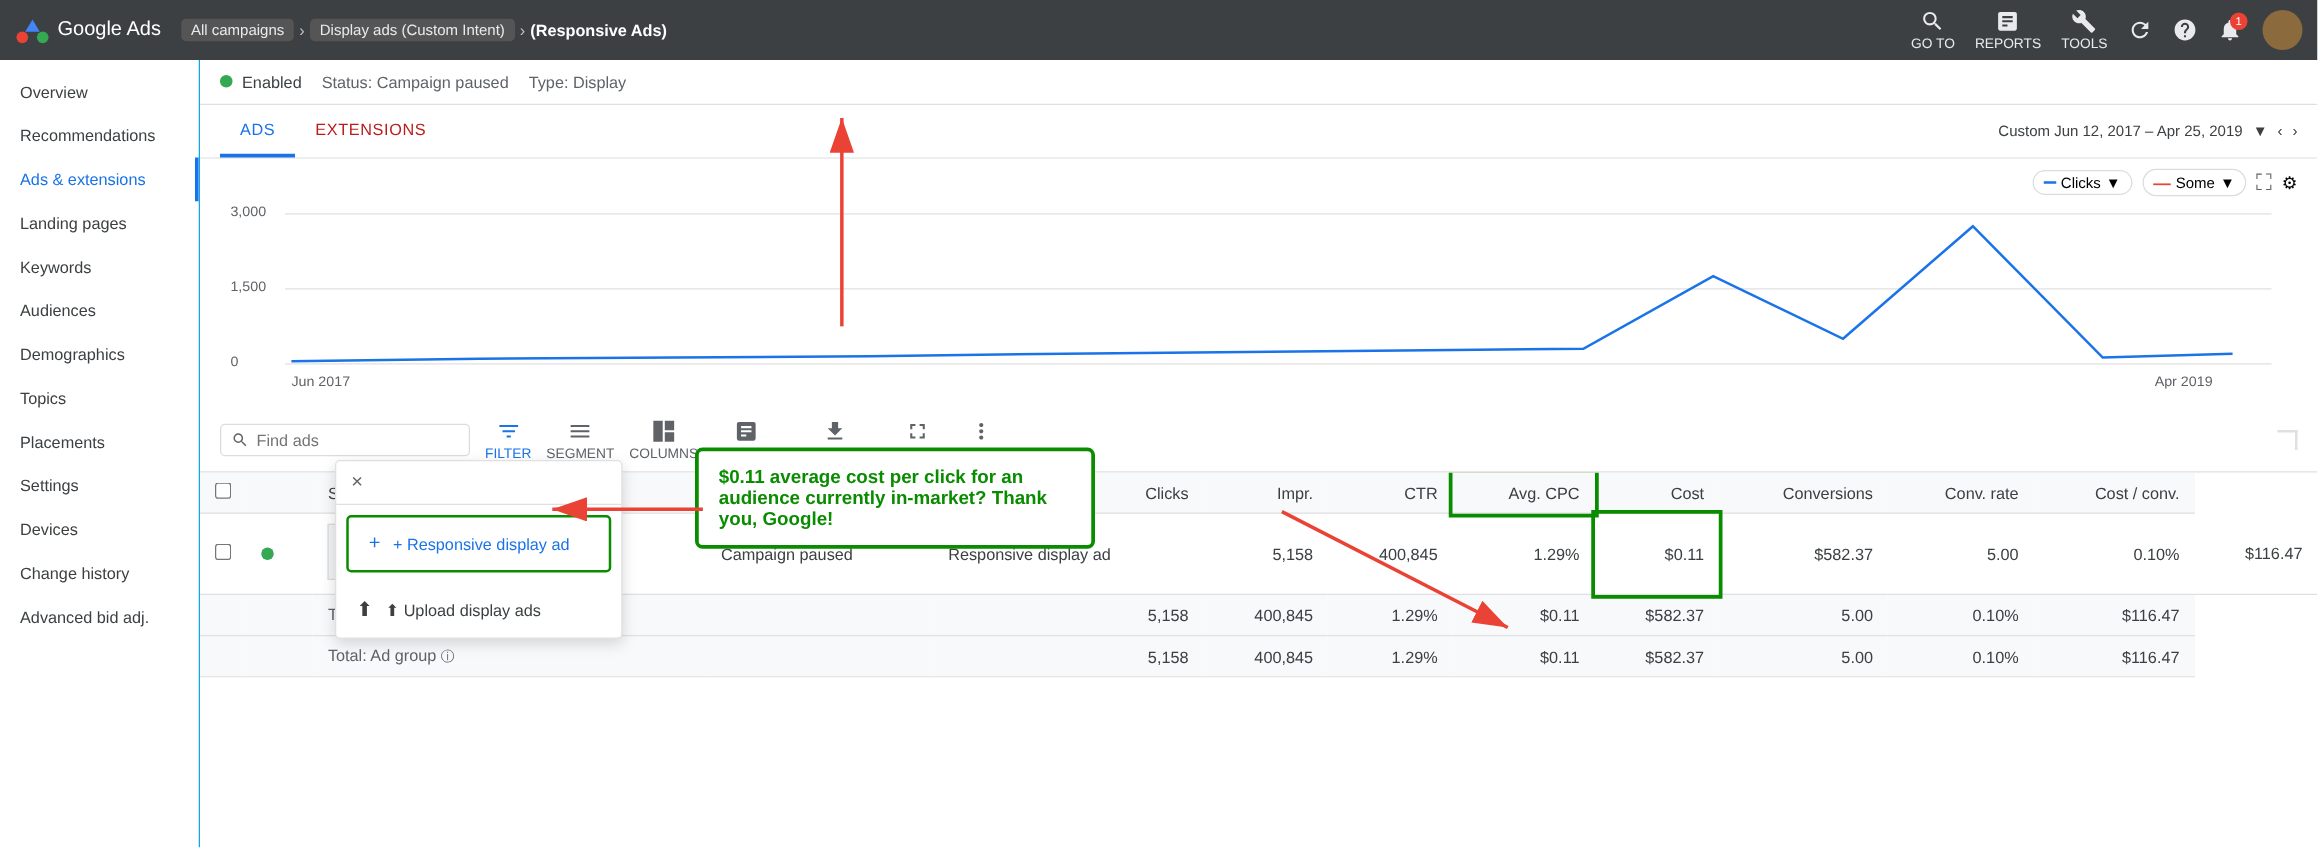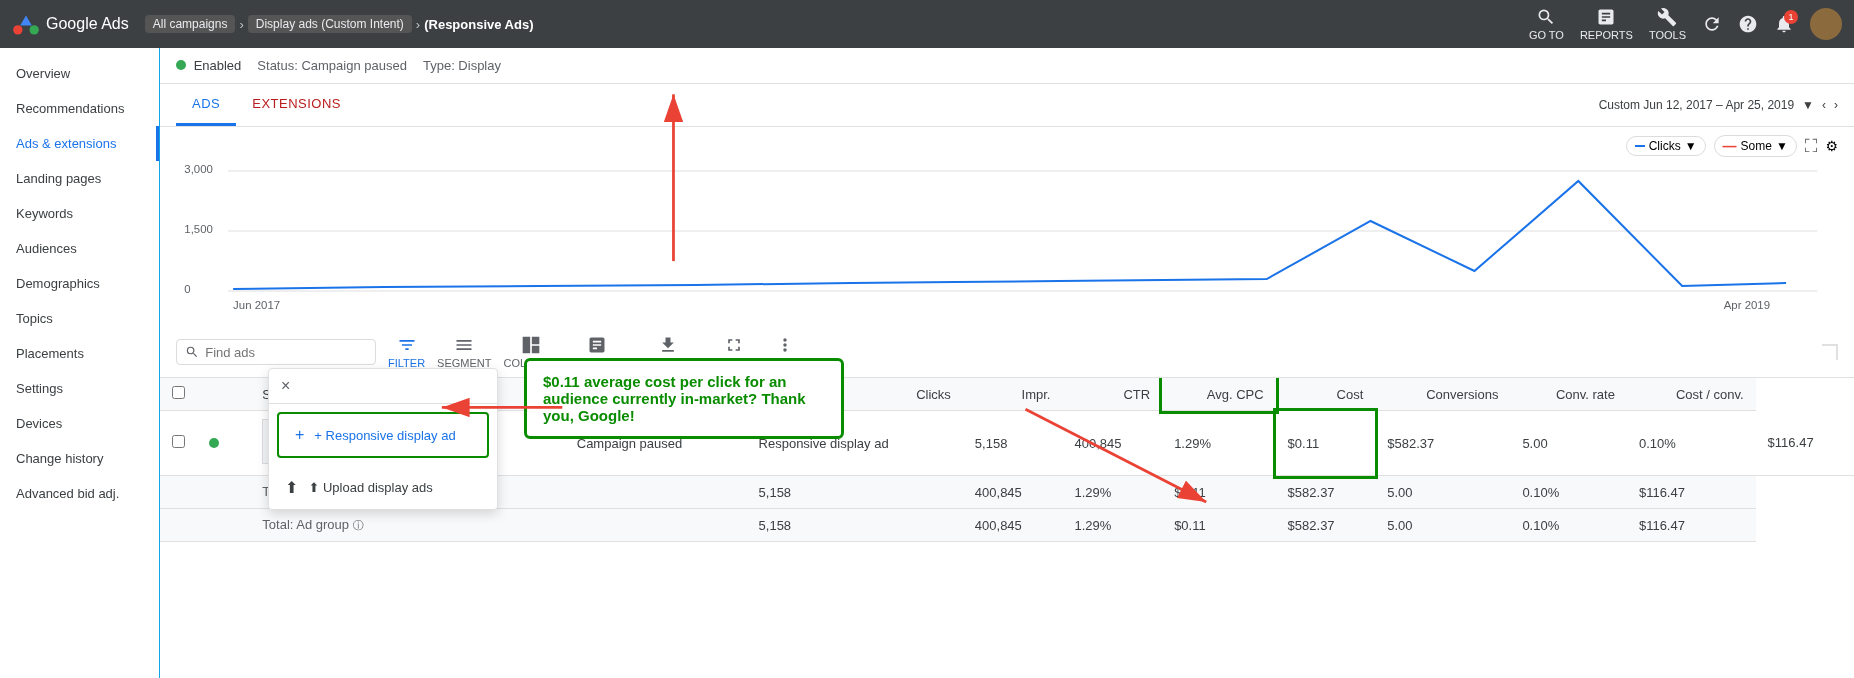--- a/index.html
+++ b/index.html
@@ -139,20 +139,21 @@
       padding: 8px 12px;
       text-align: right;
       font-weight: 500;
       color: #3c4043;
       white-space: nowrap;
     }
     th:first-child, th:nth-child(2), th:nth-child(3) { text-align: left; }
     td {
       padding: 8px 12px;
       border-bottom: 1px solid #e0e0e0;
+      text-align: right;
       color: #3c4043;
     }
     td:first-child, td:nth-child(2), td:nth-child(3) { text-align: left; }
 
     
     .popup-menu {
       position: absolute;
       left: 108px;
       top: 320px;
       background: #fff;
@@ -181,21 +182,21 @@
     .popup-item-outlined {
       border: 2px solid #0a8c00;
       margin: 8px;
       border-radius: 4px;
     }
 
     
     .callout {
       position: absolute;
       top: 310px;
-      left: 364px;
+      left: 396px;
       background: #fff;
       border: 3px solid #0a8c00;
       border-radius: 6px;
       padding: 12px 16px;
       font-size: 15px;
       font-weight: 600;
       color: #0a8c00;
       max-width: 320px;
       z-index: 50;
     }

